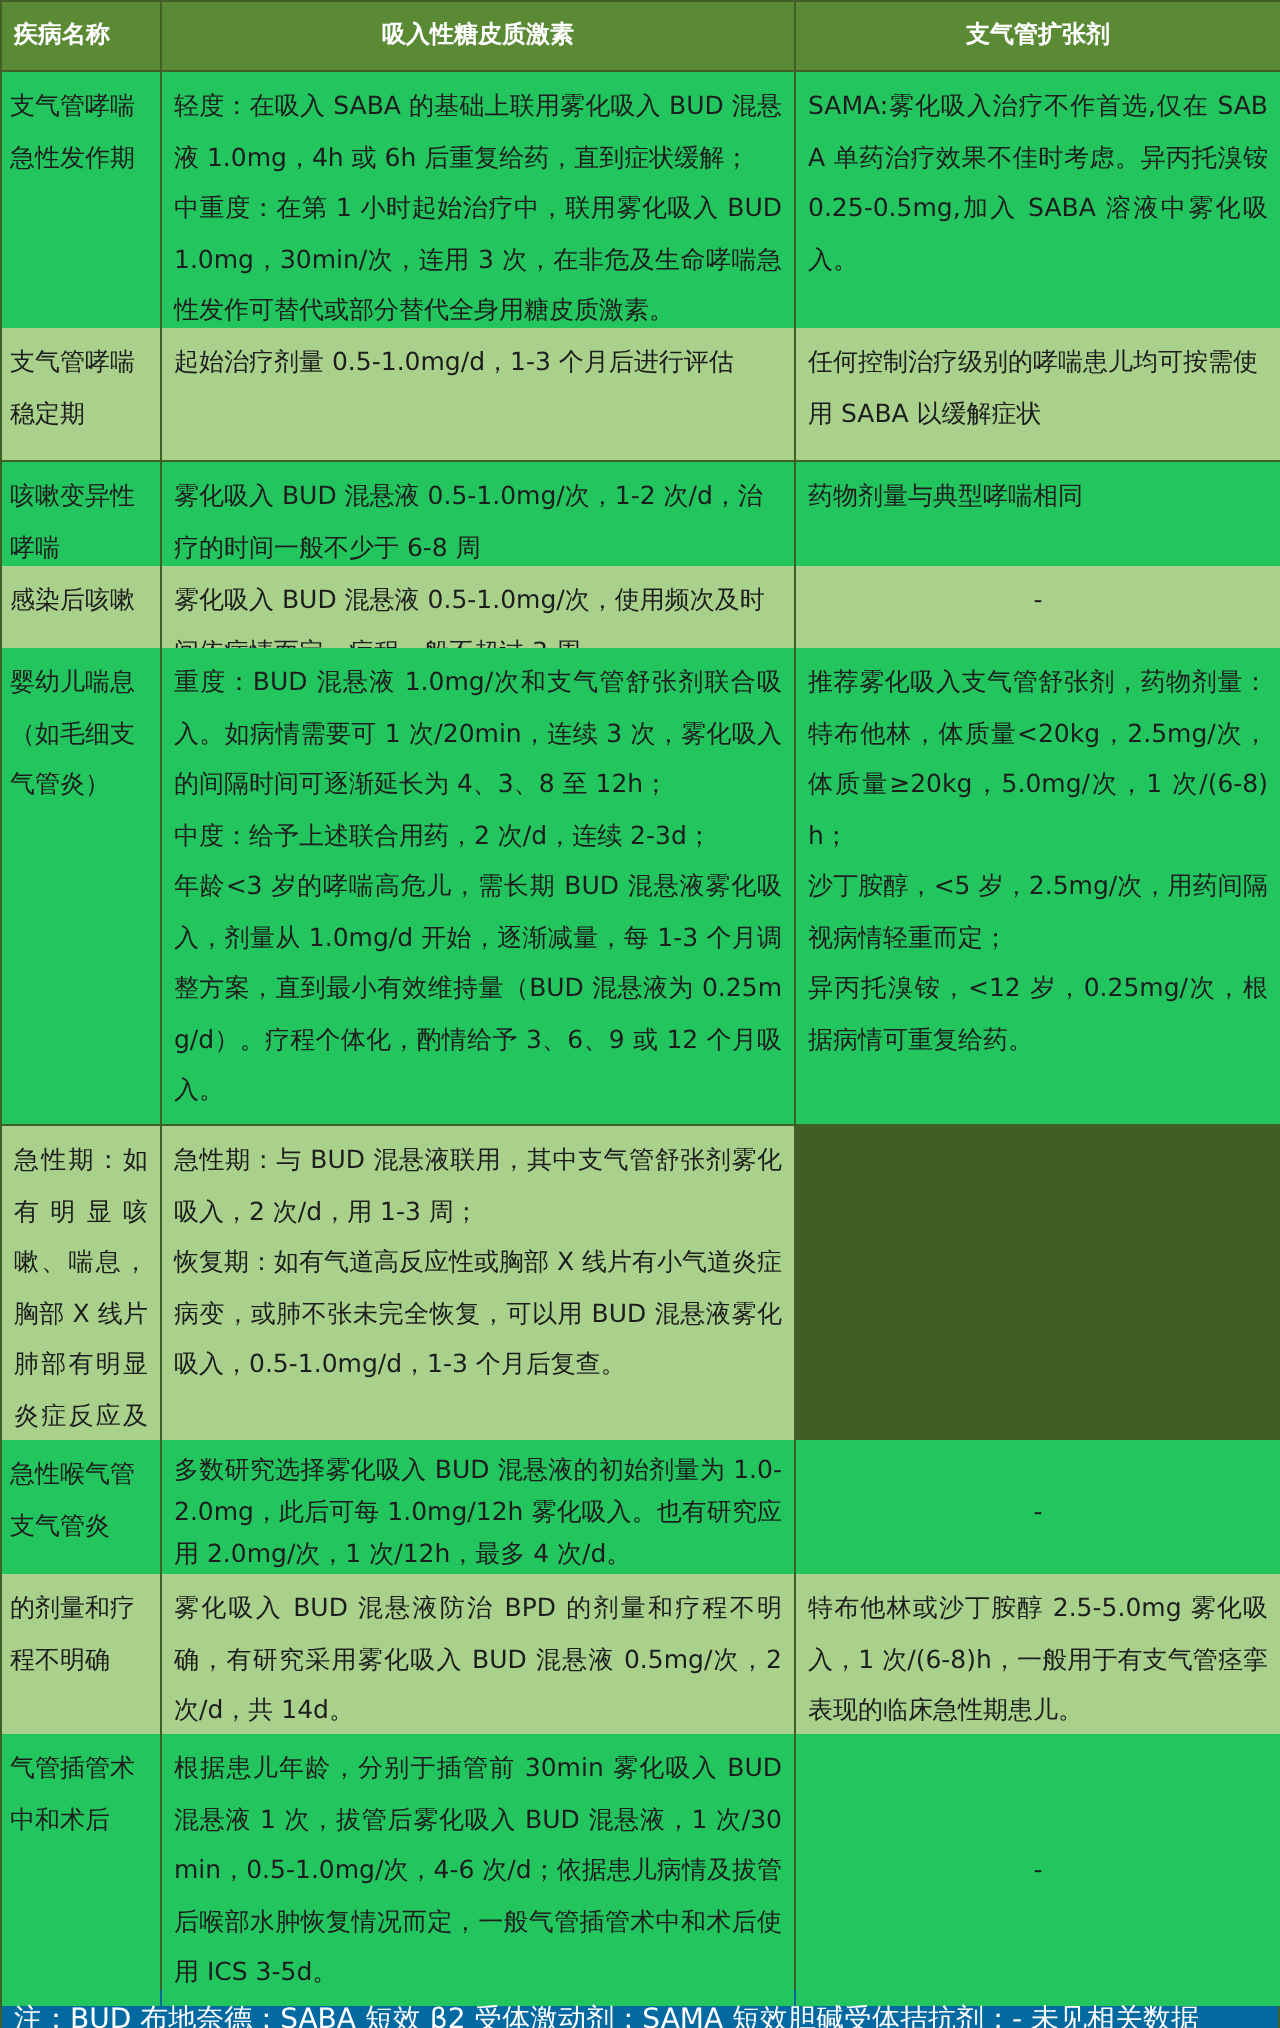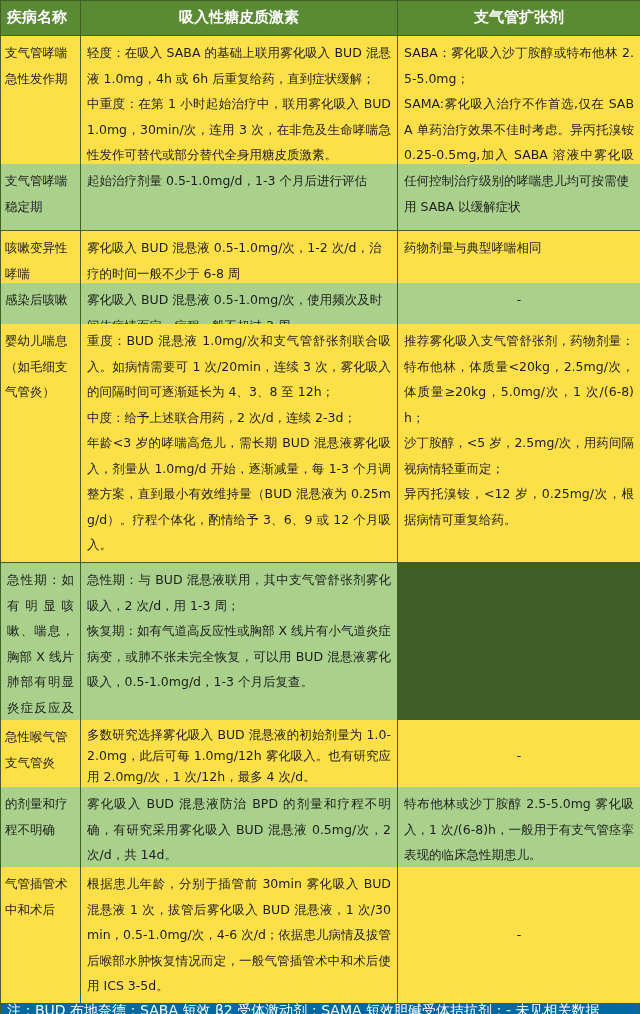--- a/index.html
+++ b/index.html
@@ -1,23 +1,23 @@
 <!DOCTYPE html>
 <html><head>
 <meta charset="utf-8">
 <style>
   html, body { margin: 0; padding: 0; background: #ffffff; }
   body { width: 640px; height: 1014px; overflow: hidden; font-family: "DejaVu Sans", sans-serif; }
   .table { position: absolute; left: 0; top: 0; width: 638px; border: 1px solid #3f5f26; background: #3f5f26; }
   .row { display: grid; grid-template-columns: 79px 316px 242px; column-gap: 1px; margin-bottom: 1px; }
   .row:last-child { margin-bottom: 0; }
   .cell { box-sizing: border-box; padding: 4px 6px; font-size: 12.5px; line-height: 25.5px; color: #1d1d1d; word-break: break-all; }
-  .hdr .cell { background: #5a8a34; color: #ffffff; font-weight: bold; font-size: 15px; line-height: 26px; text-align: center; padding: 3px 4px; height: 34px; }
+  .hdr .cell { background: #5a8a34; color: #ffffff; font-weight: bold; font-size: 12px; line-height: 26px; text-align: center; padding: 3px 4px; height: 34px; }
   .hdr .cell.first { text-align: left; padding-left: 6px; }
-  .light .cell { background: #fde047; }
+  .light .cell { background: #22c55e; }
   .dark .cell { background: #a9d18b; }
   .cell.dash { text-align: center; display: flex; align-items: center; justify-content: center; }
   .cell.dash.top { align-items: flex-start; padding-top: 4px; }
   .name { padding-left: 4px; padding-right: 2px; }
   .note { background: #0369a1; color: #ffffff; font-size: 14px; line-height: 30px; padding: 0 6px; height: 31px; }
   p { margin: 0; }
   .jus { text-align: justify; }
 </style>
 </head>
 <body>
@@ -30,21 +30,20 @@
     <div class="cell">支气管扩张剂</div>
   </div>
 
   <div class="row light" style="height:127px">
     <div class="cell name">支气管哮喘急性发作期</div>
     <div class="cell jus">
       <p>轻度：在吸入 SABA 的基础上联用雾化吸入 BUD 混悬液 1.0mg，4h 或 6h 后重复给药，直到症状缓解；</p>
       <p>中重度：在第 1 小时起始治疗中，联用雾化吸入 BUD 1.0mg，30min/次，连用 3 次，在非危及生命哮喘急性发作可替代或部分替代全身用糖皮质激素。</p>
     </div>
     <div class="cell jus">
-      <p>SABA：雾化吸入沙丁胺醇或特布他林 2.5-5.0mg；</p>
       <p>SAMA:雾化吸入治疗不作首选,仅在 SABA 单药治疗效果不佳时考虑。异丙托溴铵 0.25-0.5mg,加入 SABA 溶液中雾化吸入。</p>
     </div>
   </div>
 
   <div class="row dark" style="height:66px">
     <div class="cell name">支气管哮喘稳定期</div>
     <div class="cell">
       <p>起始治疗剂量 0.5-1.0mg/d，1-3 个月后进行评估</p>
     </div>
     <div class="cell">

